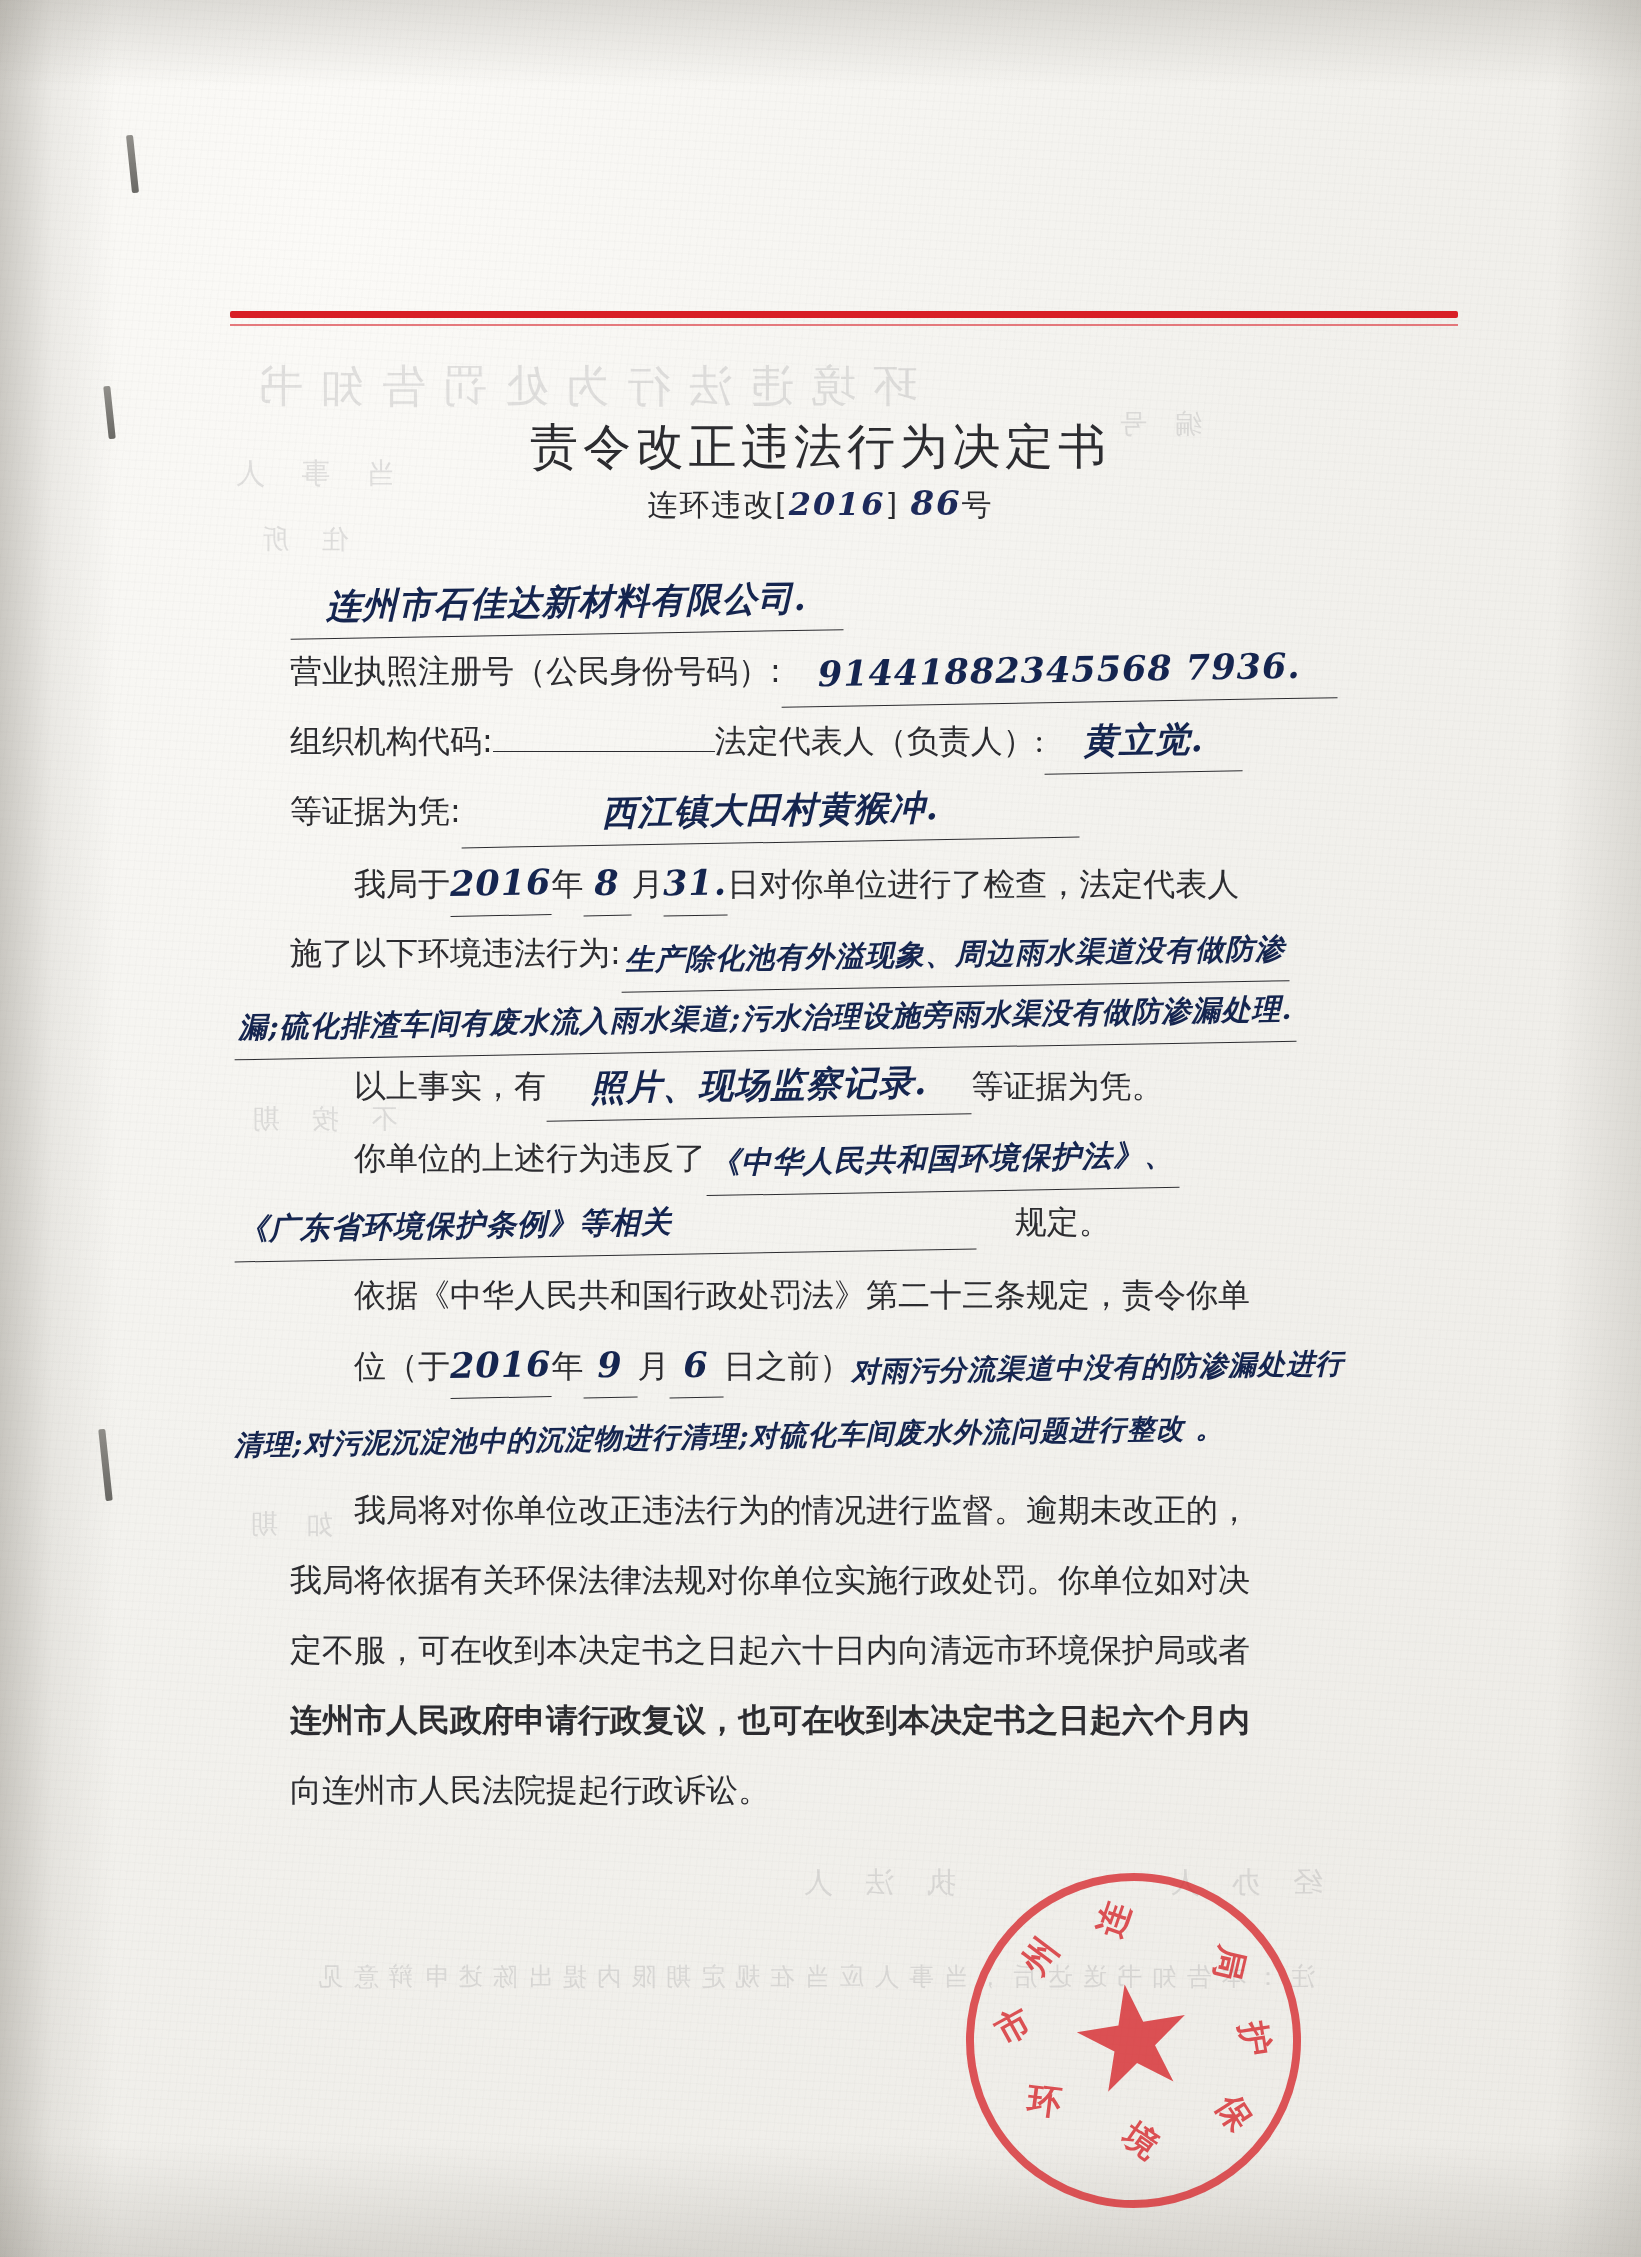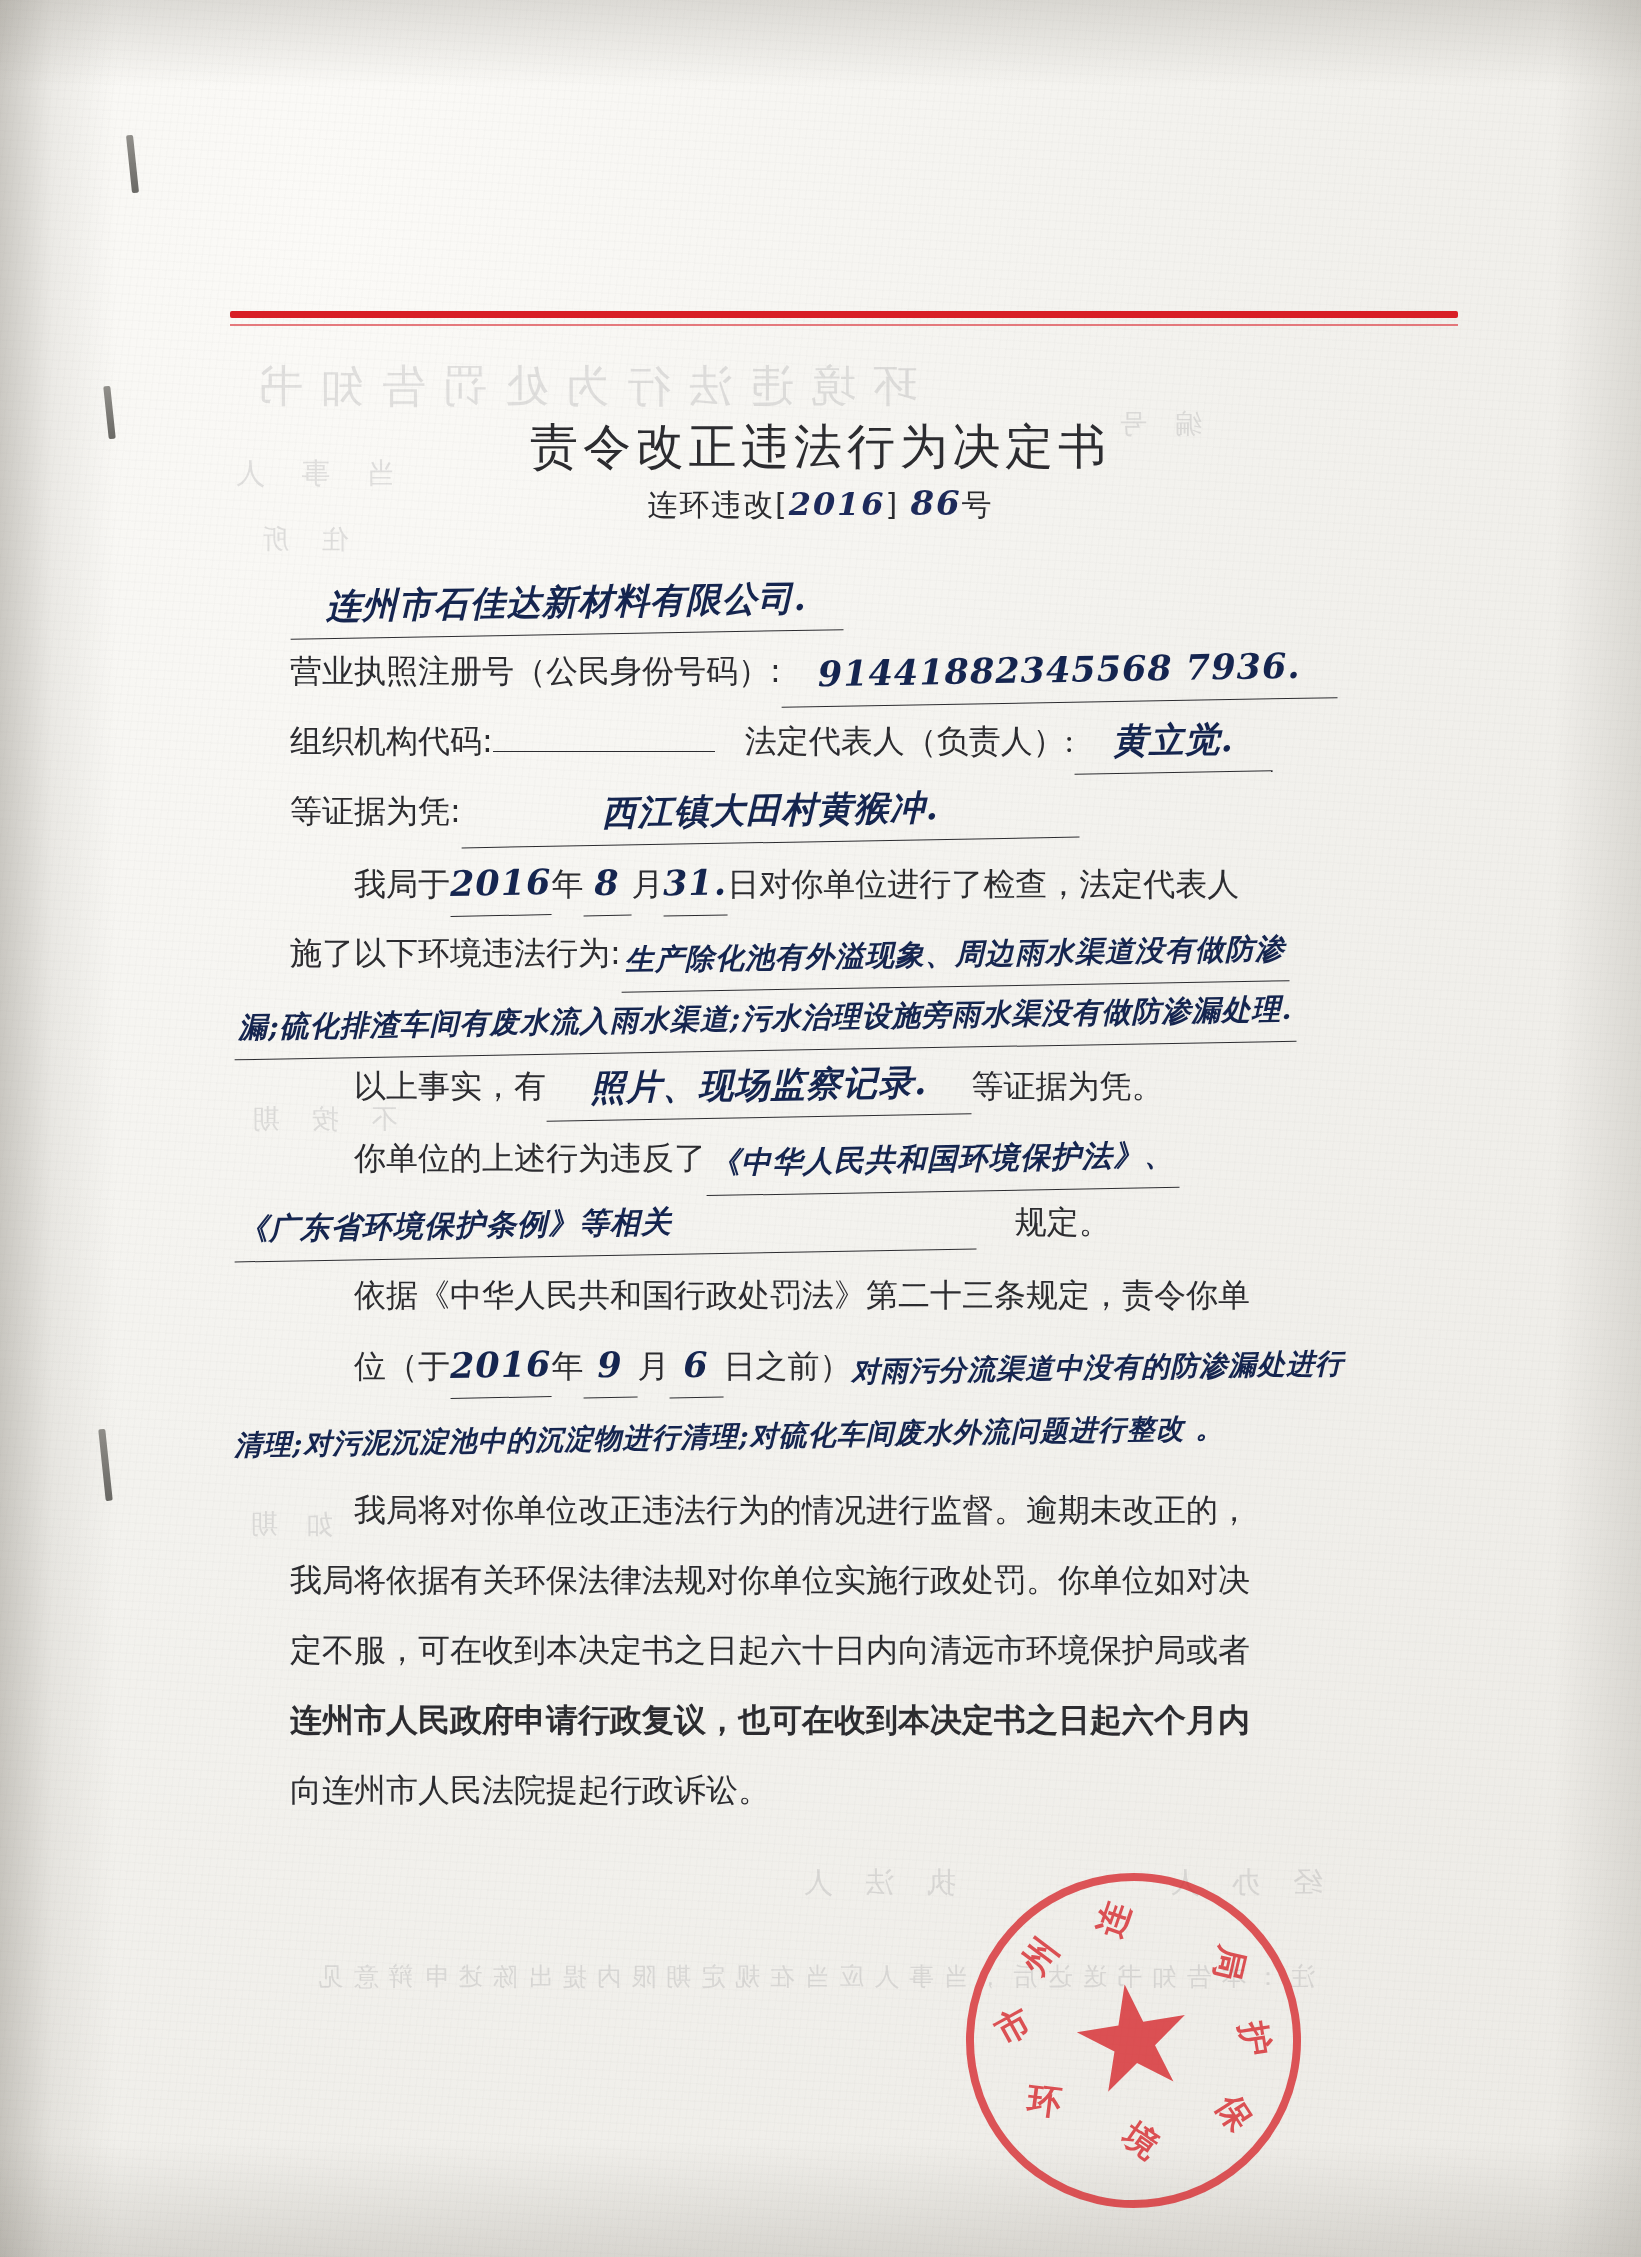--- a/index.html
+++ b/index.html
@@ -191,21 +191,21 @@
 
     <div class="line" style="height:68px;">
       <span class="hw big ul" style="min-width:541px;padding:0 5.8px;">连州市石佳达新材料有限公司.</span>
     </div>
 
     <div class="line" style="height:70px;">
       <span>营业执照注册号（公民身份号码）:</span><span class="hw big ul" style="min-width:541px;padding:0 7.7px;">91441882345568 7936.</span>
     </div>
 
     <div class="line" style="height:70px;">
-      <span>组织机构代码:</span><span class="blank" style="width:222px;height:39px;"></span><span style="margin-left:30px;font-family:Liberation Serif, serif;">法定代表人（负责人）:</span><span class="hw big ul" style="min-width:183px;padding:0 7.7px;">黄立觉.</span>
+      <span>组织机构代码:</span><span class="blank" style="width:222px;height:39px;"></span><span style="margin-left:0;font-family:Liberation Serif, serif;">法定代表人（负责人）:</span><span class="hw big ul" style="min-width:183px;padding:0 7.7px;">黄立觉.</span>
     </div>
 
     <div class="line" style="height:73px;">
       <span>等证据为凭:</span><span class="hw big ul" style="min-width:599px;padding:0 9.7px;">西江镇大田村黄猴冲.</span>
     </div>
 
     <div class="line indent" style="height:70px;">
       <span>我局于</span><span class="hw big ul" style="min-width:89px;">2016</span><span>年</span><span class="hw big ul" style="min-width:48px;">8</span><span>月</span><span class="hw big ul" style="min-width:62px;">31.</span><span>日对你单位进行了检查，法定代表人</span>
     </div>
 

